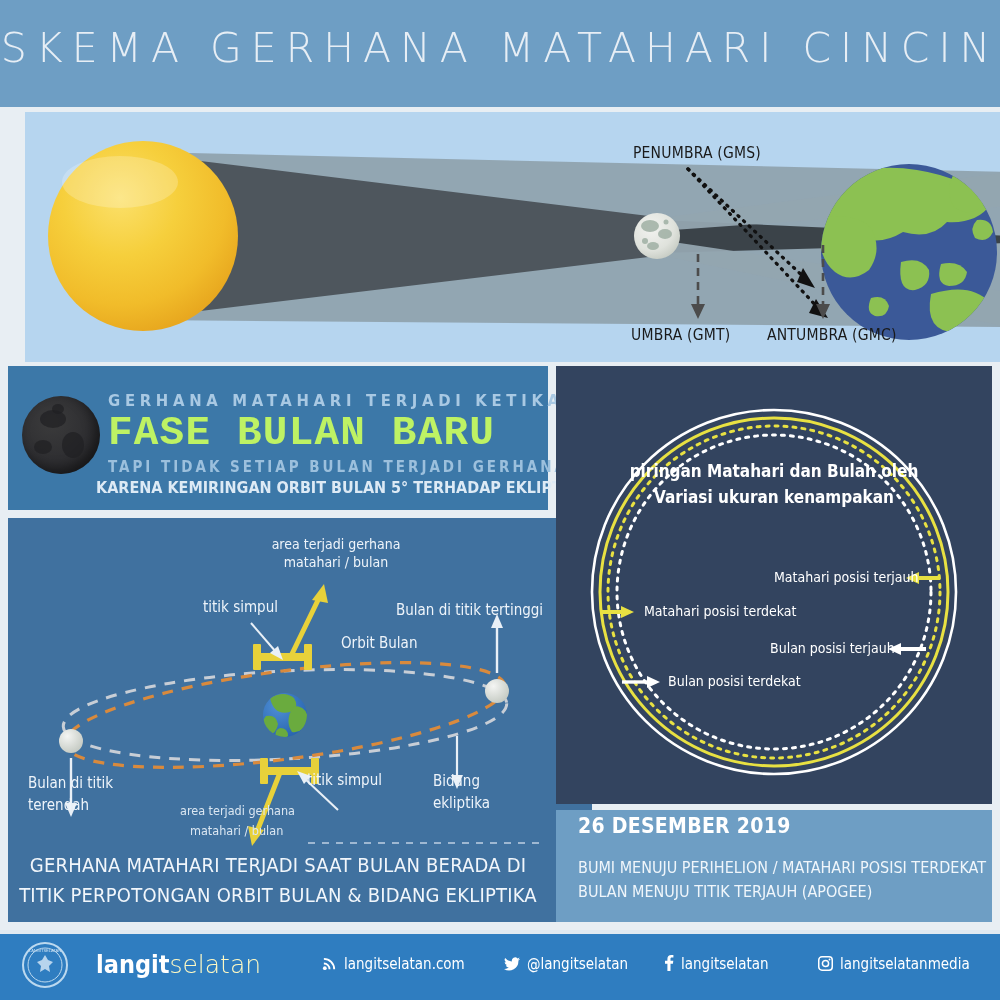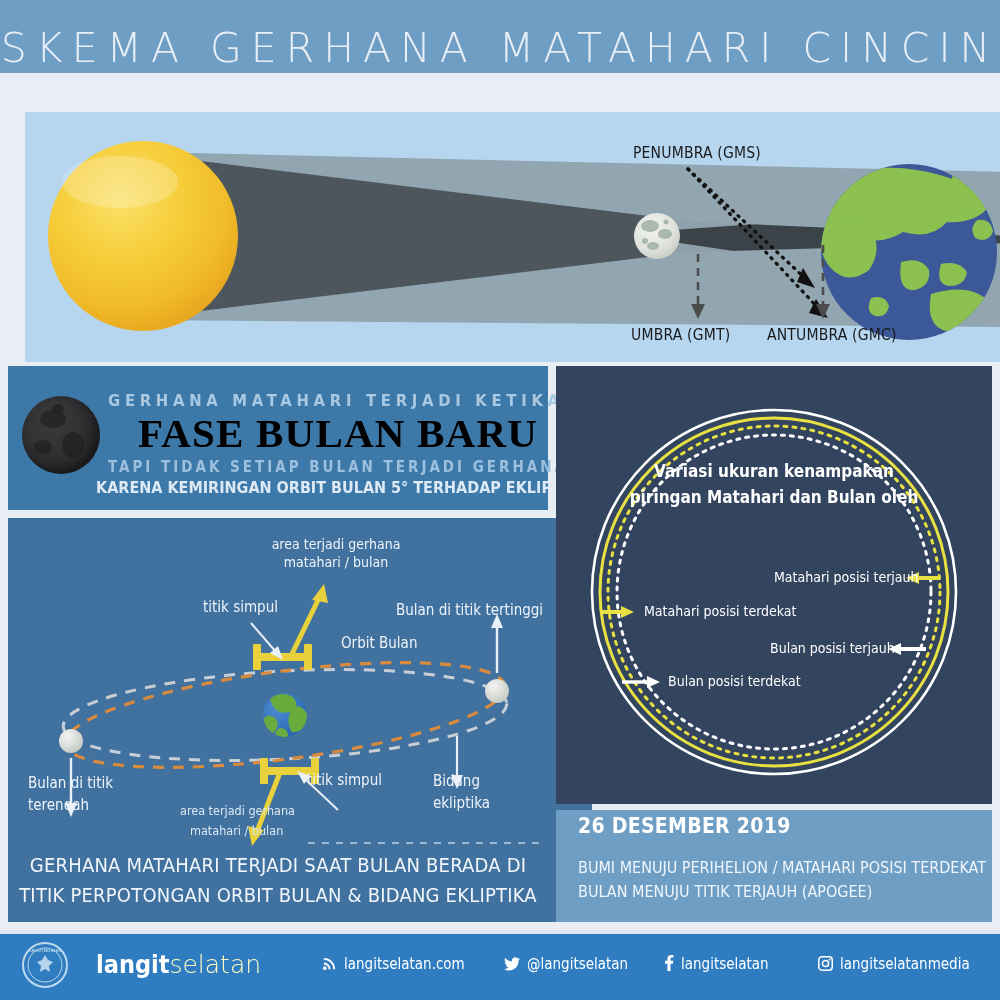--- a/index.html
+++ b/index.html
@@ -5,21 +5,21 @@
   html,body{margin:0;padding:0;background:#ffffff;}
   body{
     width:1000px;height:1000px;overflow:hidden;
     font-family:"Liberation Sans", sans-serif;
     -webkit-font-smoothing:antialiased;
   }
   #page{position:relative;width:1000px;height:1000px;background:#e8eef3;}
 
   
   .header{
-    position:absolute;left:0;top:0;width:1000px;height:73px;
+    position:absolute;left:0;top:0;width:1000px;height:107px;
     background:#6e9ec4;
   }
   .header .title{
     position:absolute;left:0;top:24px;width:1000px;
     text-align:center;
     color:#e7eef5;
     font-size:41px;
     font-weight:300;
     letter-spacing:9px;
     font-family:"DejaVu Sans", sans-serif;
@@ -49,23 +49,23 @@
   .fase .moon{
     position:absolute;left:14px;top:30px;width:78px;height:78px;border-radius:50%;
     background:radial-gradient(circle at 38% 33%, #3b3b3c 0%, #2e2e31 55%, #242427 100%);
     box-shadow:inset -5px -5px 12px rgba(0,0,0,.45);
     overflow:hidden;
   }
   .fase .moon i{position:absolute;display:block;border-radius:50%;background:#1f1f22;opacity:.7;}
   .fase .l1{position:absolute;left:100px;top:25px;width:430px;text-align:center;
     color:#a9c9e3;font-size:16.5px;letter-spacing:4.7px;font-weight:700;
     font-family:"DejaVu Sans", sans-serif;font-stretch:condensed;white-space:nowrap;}
-  .fase .l2{position:absolute;left:100px;top:44px;width:430px;text-align:right;
-    color:#000000;font-size:41px;letter-spacing:1.2px;font-weight:700;line-height:46px;
-    font-family:Liberation Serif, serif;font-stretch:condensed;white-space:nowrap;}
+  .fase .l2{position:absolute;left:100px;top:44px;width:430px;text-align:left;
+    color:#bef264;font-size:41px;letter-spacing:1.2px;font-weight:700;line-height:46px;
+    font-family:Liberation Mono, monospace;font-stretch:condensed;white-space:nowrap;}
   .fase .l3{position:absolute;left:100px;top:92px;width:430px;text-align:center;
     color:#9cc0dd;font-size:15px;letter-spacing:3px;font-weight:700;
     font-family:"DejaVu Sans", sans-serif;font-stretch:condensed;white-space:nowrap;}
   .fase .l4{position:absolute;left:88px;top:112px;width:450px;text-align:center;
     color:#ddeaf5;font-size:16px;letter-spacing:0px;font-weight:700;
     font-family:"DejaVu Sans", sans-serif;font-stretch:condensed;white-space:nowrap;}
 
   
   .orbit{
     position:absolute;left:8px;top:518px;width:584px;height:404px;
@@ -367,22 +367,22 @@
         <path d="M370 283 L342 283" stroke="#ffffff" stroke-width="4" fill="none"></path>
         <polygon points="332,283 345,277 345,289" fill="#ffffff"></polygon>
       </g>
       <g>
         <path d="M66 316 L94 316" stroke="#ffffff" stroke-width="3.4" fill="none"></path>
         <polygon points="104,316 91,310 91,322" fill="#ffffff"></polygon>
       </g>
     </svg>
 
     <div class="cap">
+      <div>piringan Matahari dan Bulan oleh</div>
       <div>Variasi ukuran kenampakan</div>
-      <div>piringan Matahari dan Bulan oleh</div>
     </div>
 
     <div class="rlbl" style="left:218px;top:203px;">Matahari posisi terjauh</div>
     <div class="rlbl" style="left:88px;top:237px;">Matahari posisi terdekat</div>
     <div class="rlbl" style="left:214px;top:274px;">Bulan posisi terjauh</div>
     <div class="rlbl" style="left:112px;top:307px;">Bulan posisi terdekat</div>
   </div>
 
   <div class="datebox">
     <div class="d1">26 DESEMBER 2019</div>

